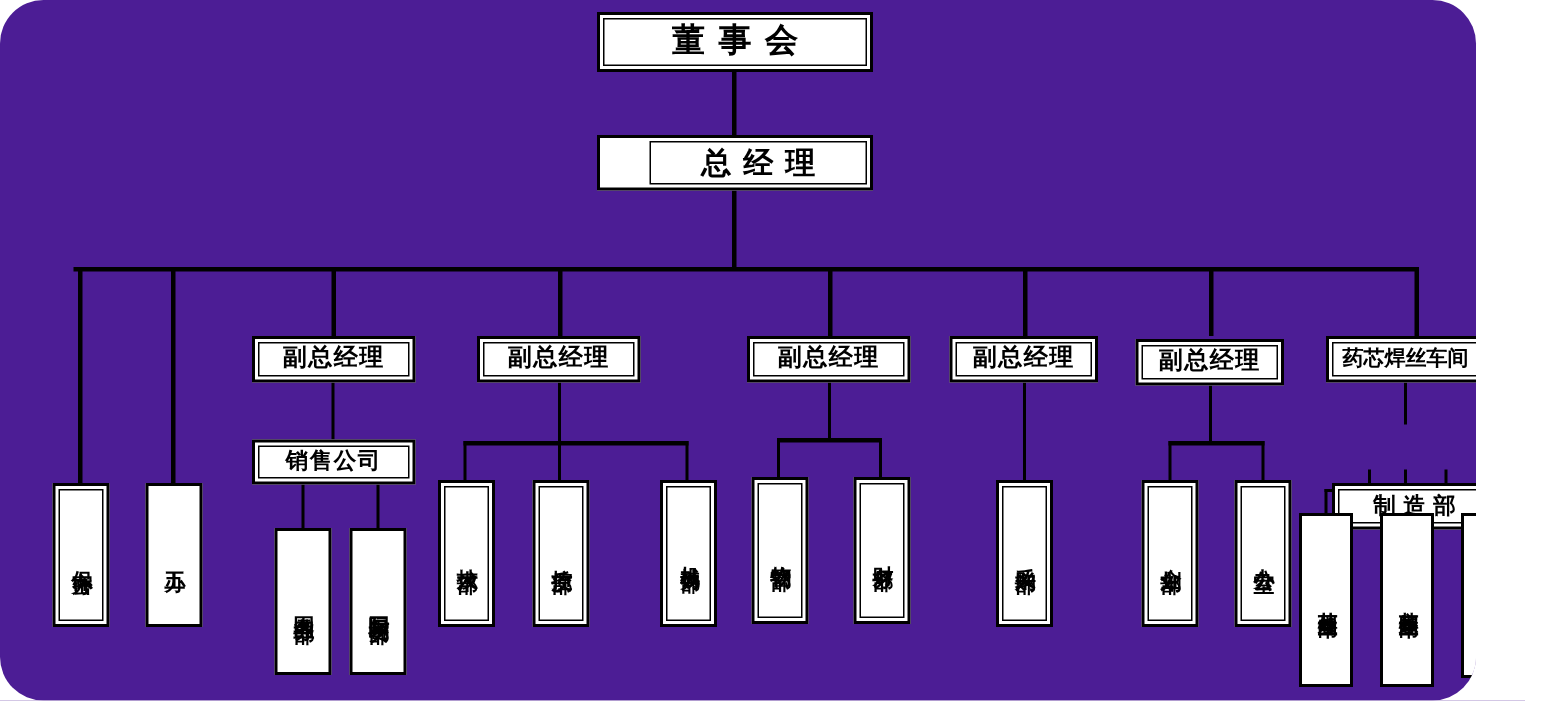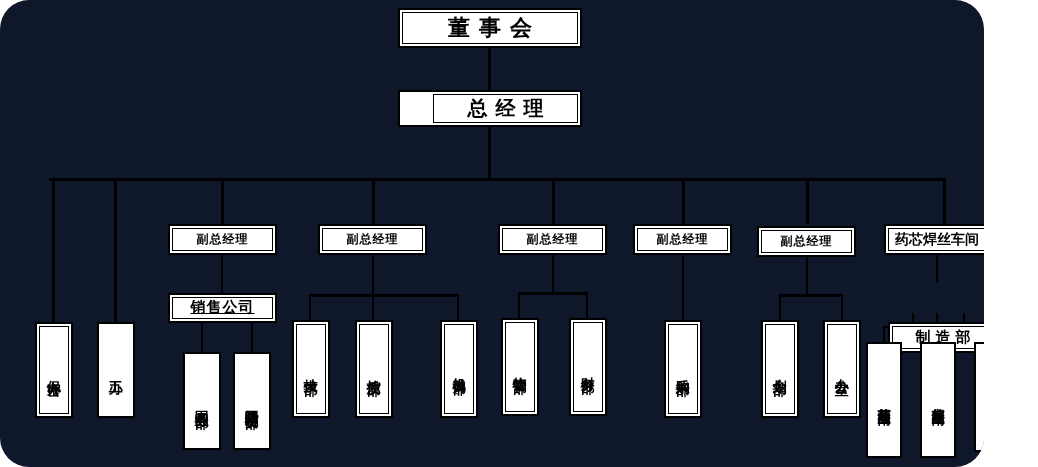--- a/index.html
+++ b/index.html
@@ -4,21 +4,21 @@
 <style>
   html, body {
     margin: 0;
     padding: 0;
     background: #ffffff;
   }
   #chart {
     position: relative;
     width: 984px;
     height: 467px;
-    background: #0f172a;
+    background: #4c1d95;
     font-family: "DejaVu Sans", "Liberation Sans", sans-serif;
     overflow: hidden;
     border-radius: 29px;
   }
 
   
   .ln {
     position: absolute;
     background: #000000;
   }
@@ -75,24 +75,24 @@
   .lbl-v {
     writing-mode: vertical-rl;
     text-orientation: upright;
     white-space: nowrap;
     letter-spacing: 1px;
     text-align: center;
   }
 
   .t-top   { font-size: 22px; letter-spacing: 9px; text-indent: 9px; }
   .t-gm    { font-size: 20px; letter-spacing: 8px; text-indent: 8px; }
-  .t-mgr   { font-size: 12px; letter-spacing: 1px; }
+  .t-mgr   { font-size: 16px; letter-spacing: 1px; font-family: Liberation Mono, monospace; }
   .t-asst  { font-size: 14px; letter-spacing: 0px; }
   .t-unit  { font-size: 15px; letter-spacing: 5px; text-indent: 5px; }
-  .t-sales { font-size: 15px; letter-spacing: 1px; text-decoration: underline; }
+  .t-sales { font-size: 15px; letter-spacing: 1px; }
   .t-dept  { font-size: 14px; }
   .t-shop  { font-size: 13px; }
 </style>
 </head>
 <body>
 
 <div id="chart">
 
   <div class="box dbl" style="left:398px; top:8px; width:184px; height:40px;">
     <div class="inner">

